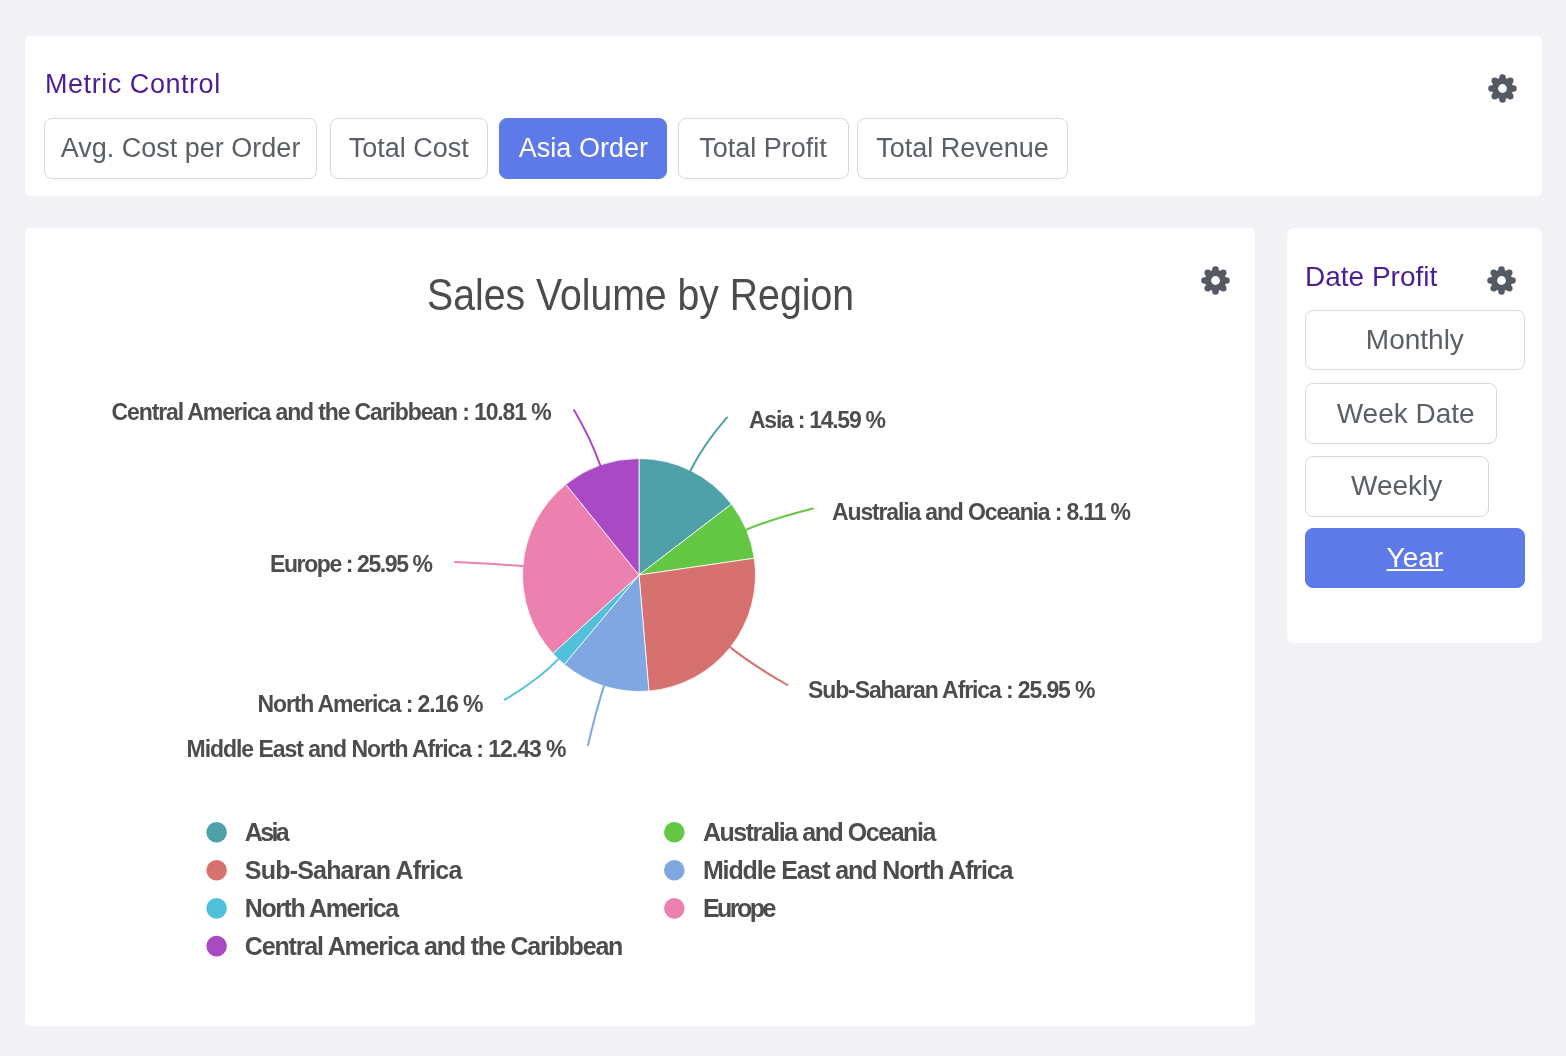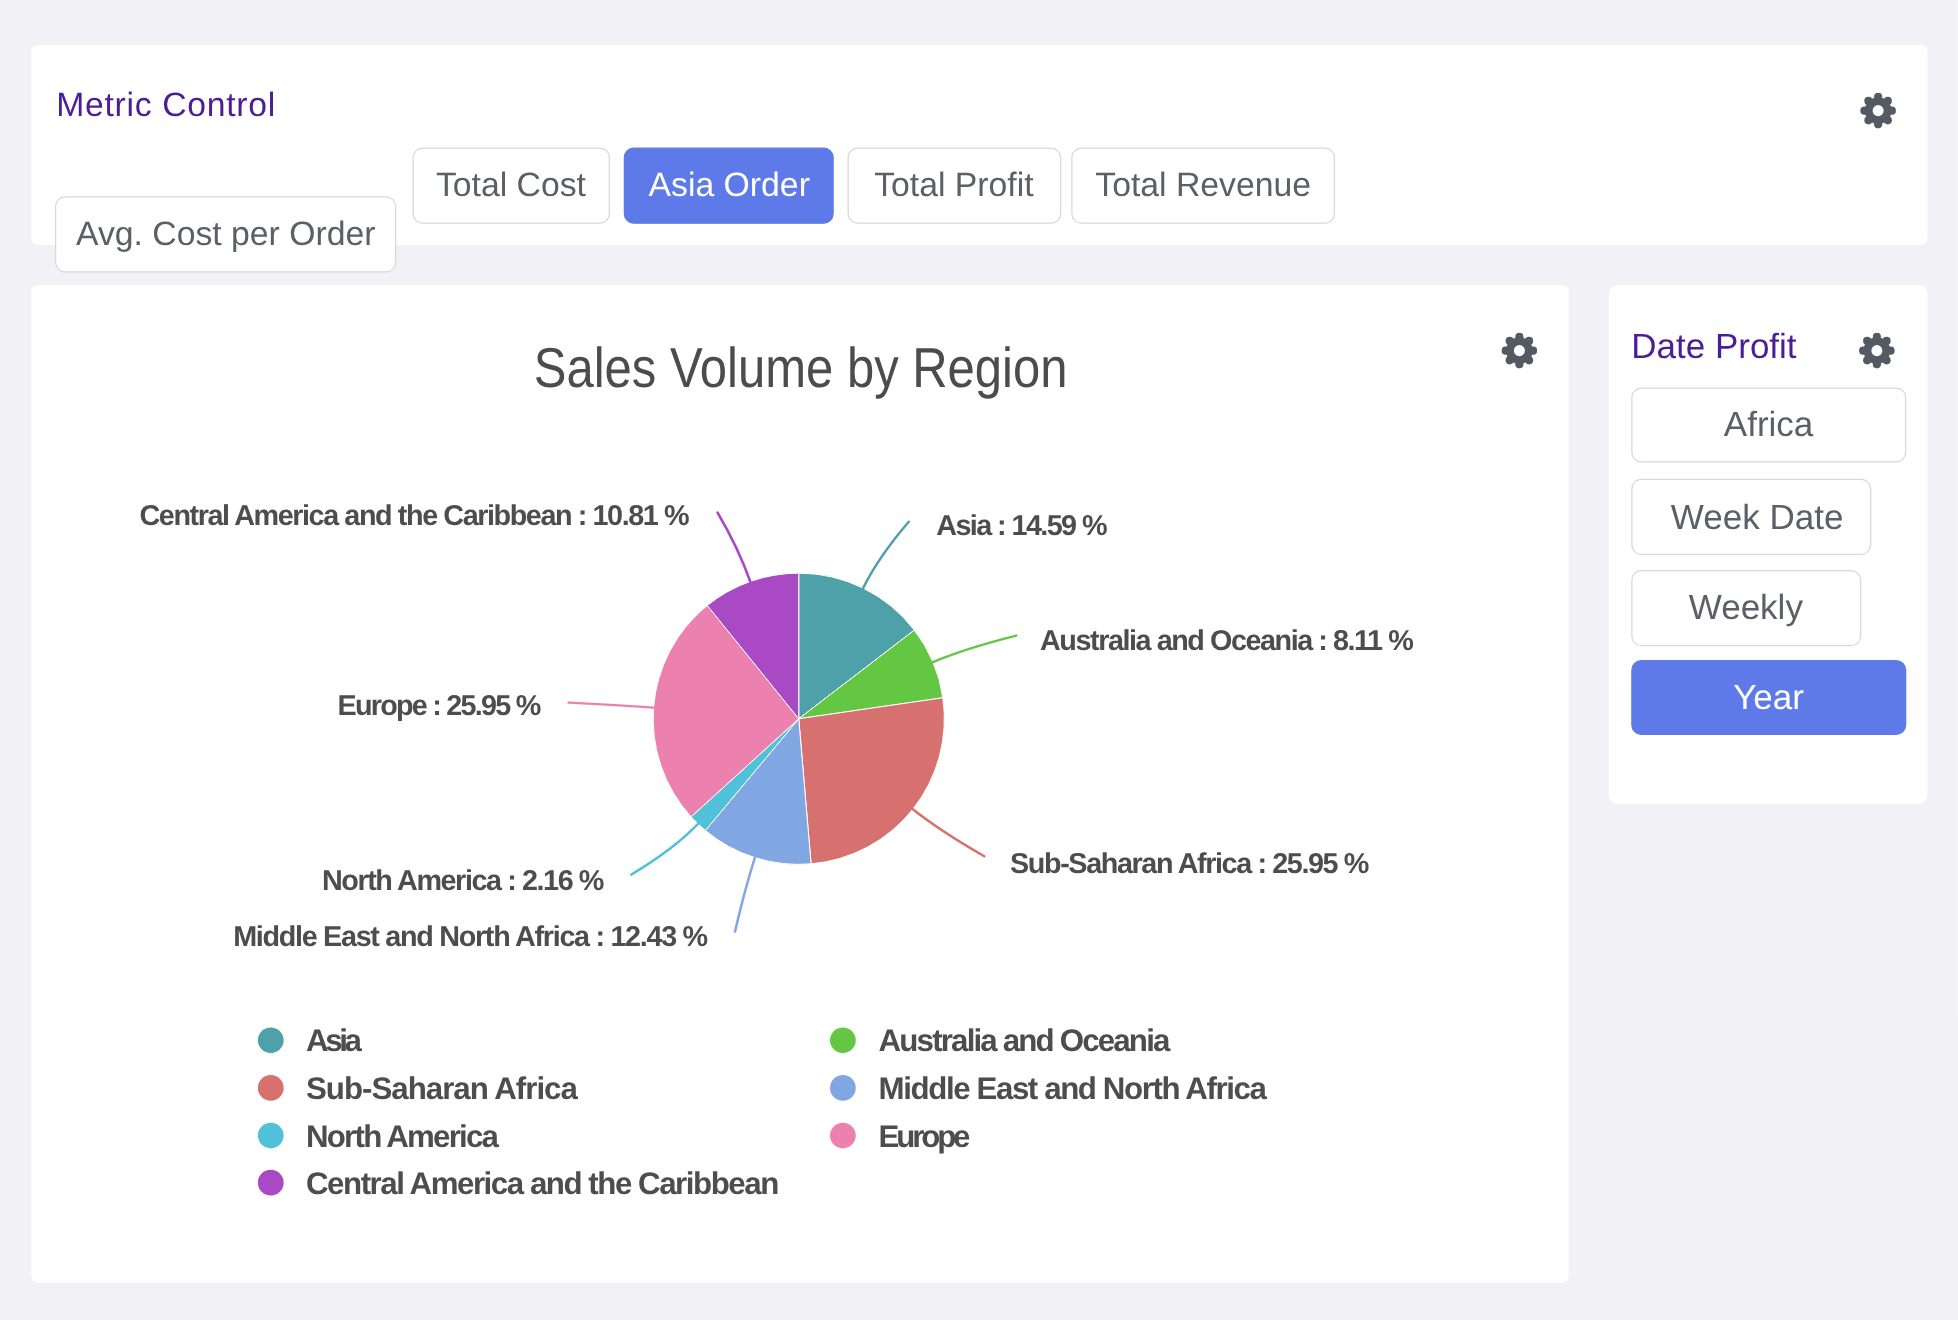--- a/index.html
+++ b/index.html
@@ -11,21 +11,21 @@
   .hdr{position:absolute;color:#4c1d95;font-size:27px;}
   .btn{position:absolute;height:60.5px;box-sizing:border-box;border:1.4px solid #d8d8d8;border-radius:8px;
     background:#fff;color:#5a6066;font-size:27px;display:flex;align-items:center;justify-content:center;}
   .btn.sel{background:#5d7ae8;border-color:#5d7ae8;color:#fff;}
   .gear{position:absolute;width:29px;height:29px;}
 </style>
 </head>
 <body>
 <div class="card" id="topcard">
   <div class="hdr" style="left:20px;top:33px;letter-spacing:0.55px;">Metric Control</div>
-  <div class="btn" style="left:18.7px;top:82px;width:273.8px;margin-top:39px;">Avg. Cost per Order</div>
+  <div class="btn" style="left:18.7px;top:82px;width:273.8px;">Avg. Cost per Order</div>
   <div class="btn" style="left:304.5px;top:82px;width:158.5px;">Total Cost</div>
   <div class="btn sel" style="left:474.4px;top:82px;width:168px;">Asia Order</div>
   <div class="btn" style="left:652.6px;top:82px;width:171px;">Total Profit</div>
   <div class="btn" style="left:831.8px;top:82px;width:211.5px;">Total Revenue</div>
   <svg class="gear" style="left:1462.5px;top:38px;" viewBox="0 0 28 28">
       <use href="#gearsym"></use>
     </svg>
 </div>
 
 <div class="card" id="maincard">
@@ -80,24 +80,24 @@
       <text x="677.9" y="689.4" textLength="73.5">Europe</text>
     </g>
   </svg>
 </div>
 
 <div class="card" id="datecard">
   <div class="hdr" style="left:18px;top:33px;font-size:28px;">Date Profit</div>
   <svg class="gear" style="left:200.2px;top:37.5px;" viewBox="0 0 28 28">
       <use href="#gearsym"></use>
     </svg>
-  <div class="btn" style="left:17.7px;top:81.7px;width:220.3px;font-size:28px;">Africa</div>
+  <div class="btn" style="left:17.7px;top:81.7px;width:220.3px;font-size:28px;">Monthly</div>
   <div class="btn" style="left:17.7px;top:155.3px;width:192px;font-size:28px;padding-left:10px;">Week Date</div>
   <div class="btn" style="left:17.7px;top:228px;width:184px;font-size:28px;">Weekly</div>
-  <div class="btn sel" style="left:17.7px;top:299.8px;width:220.3px;font-size:28px;">Year</div>
+  <div class="btn sel" style="left:17.7px;top:299.8px;width:220.3px;font-size:28px;text-decoration:underline;">Year</div>
 </div>
 
 <svg width="0" height="0" style="position:absolute;">
   <defs>
     <g id="gearsym" fill="#545a61">
         <circle cx="14.00" cy="3.40" r="3.15"></circle>
         <circle cx="21.50" cy="6.50" r="3.15"></circle>
         <circle cx="24.60" cy="14.00" r="3.15"></circle>
         <circle cx="21.50" cy="21.50" r="3.15"></circle>
         <circle cx="14.00" cy="24.60" r="3.15"></circle>

